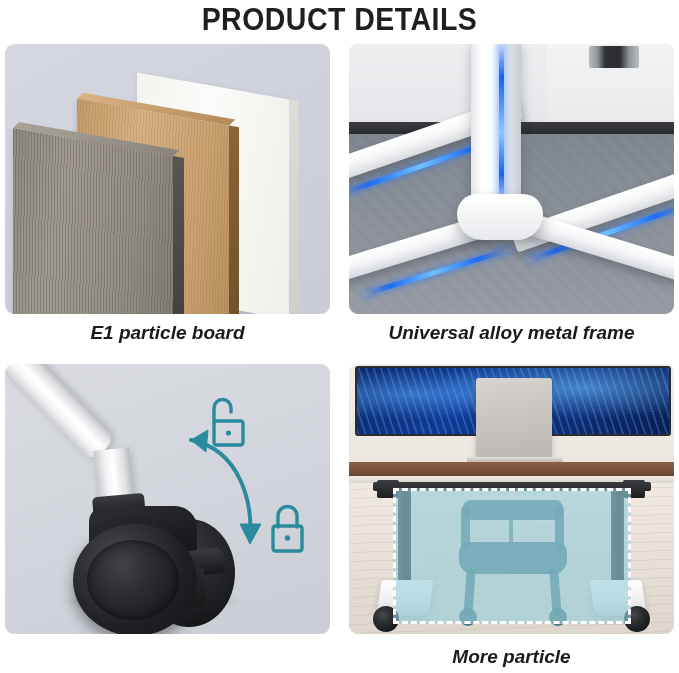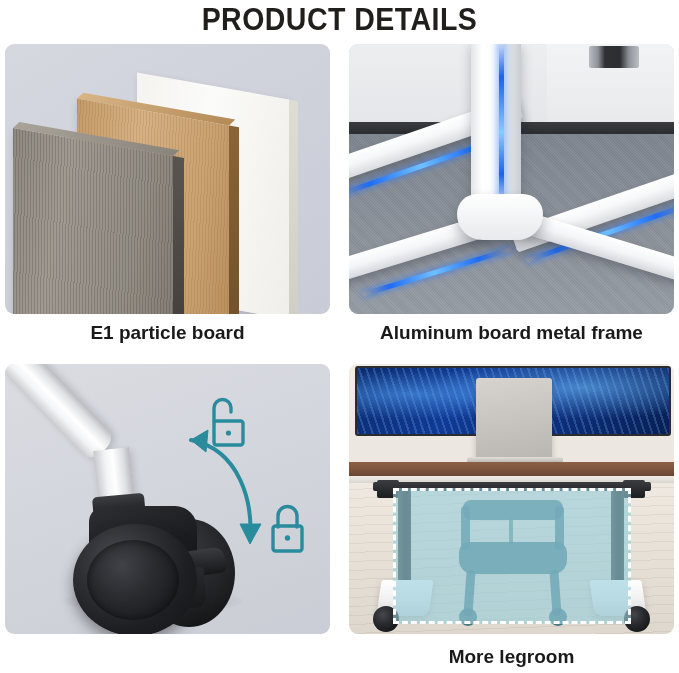--- a/index.html
+++ b/index.html
@@ -58,20 +58,21 @@
   .caption {
     position: absolute;
     left: 0;
     top: 278px;
     width: 325px;
     text-align: center;
     font-size: 19px;
     font-weight: bold;
     color: #1a1a1a;
     white-space: nowrap;
+    font-style: italic;
   }
   .cell.c3 .caption, .cell.c4 .caption { top: 282px; }
 
   
   .p-boards {
     background: linear-gradient(150deg, #d6d8e0 0%, #cfd2db 45%, #c9ccd6 100%);
   }
   .board {
     position: absolute;
     transform-origin: center;
@@ -565,21 +566,21 @@
       <div class="f-arm-r"></div>
       <div class="f-glow g1"></div>
       <div class="f-glow g2"></div>
       <div class="f-arm-fl"></div>
       <div class="f-arm-fr"></div>
       <div class="f-glow g3"></div>
       <div class="f-column"></div>
       <div class="f-column-glow"></div>
       <div class="f-hub"></div>
     </div>
-    <div class="caption">Aluminum board metal frame</div>
+    <div class="caption">Universal alloy metal frame</div>
   </div>
 
   <div class="cell c3">
     <div class="panel p-wheel">
       <div class="w-shadow"></div>
       <div class="w-leg"></div>
       <div class="w-leg2"></div>
       <div class="w-collar"></div>
       <div class="w-tire2"></div>
       <div class="w-yoke"></div>
@@ -640,16 +641,16 @@
         <div class="l-chair-wheelR"></div>
       </div>
 
       <div class="l-footL"></div>
       <div class="l-footR"></div>
       <div class="l-casterL"></div>
       <div class="l-casterR"></div>
 
       <div class="l-highlight"></div>
     </div>
-    <div class="caption">More legroom</div>
+    <div class="caption">More particle</div>
   </div>
 
 </div>
 
 </body></html>

